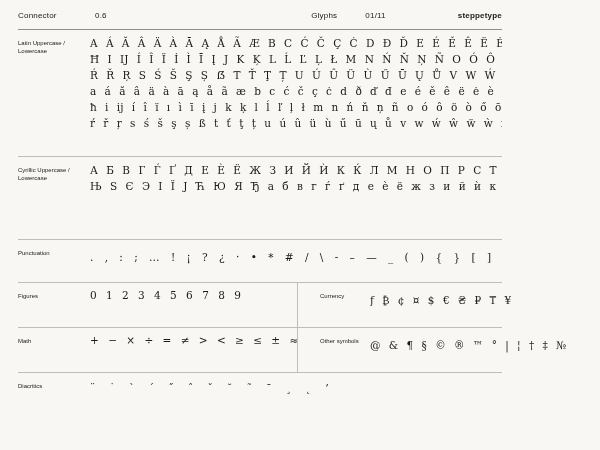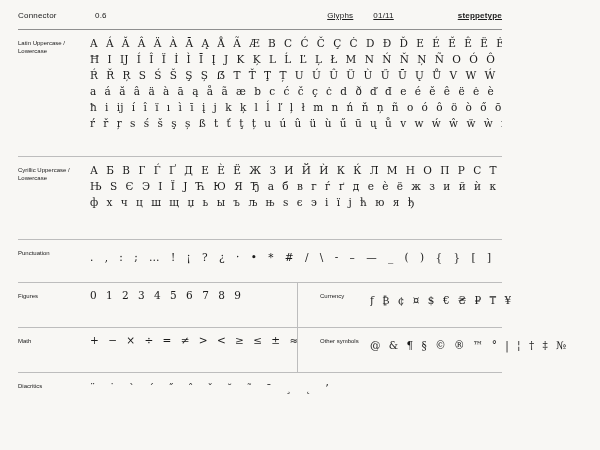--- a/index.html
+++ b/index.html
@@ -15,21 +15,21 @@
 
   
   .header {
     margin:0 18px; height:30px;
     border-bottom:1px solid #8f8f8f;
     display:flex; justify-content:space-between; align-items:flex-start;
     padding-top:11px; font-size:8px; letter-spacing:.2px;
   }
   .h-left { display:flex; }
   .brand { width:77px; }
-  .h-right { display:flex; gap:20px;text-decoration:underline; }
+  .h-right { display:flex; gap:28px; }
   .foundry { font-weight:bold;margin-left:44px; }
 
   
   .section {
     margin:0 18px;
     border-bottom:1px solid #bdbdbd;
     display:flex;
     position:relative;
   }
   .label {
@@ -98,21 +98,20 @@
   </div>
 
   <div class="section sec-cyrillic">
     <div class="label">
       <span>Cyrillic Uppercase /</span><br>
       <span>Lowercase</span>
     </div>
     <div class="glyph-area">
       <div class="glyph-row">А Б В Г Ѓ Ґ Д Е Ѐ Ё Ж З И Й Ѝ К Ќ Л М Н О П Р С Т У Ў Ф Х Ч Ц Ш Щ Џ Ь Ы Ъ Љ</div>
       <div class="glyph-row">Њ Ѕ Є Э І Ї Ј Ћ Ю Я Ђ а б в г ѓ ґ д е ѐ ё ж з и й ѝ к ќ л м н о п р с т у ў</div>
-      <div class="glyph-row">ф х ч ц ш щ џ ь ы ъ љ њ ѕ є э і ї ј ћ ю я ђ</div>
     </div>
   </div>
 
   <div class="section sec-punct">
     <div class="label">Punctuation</div>
     <div class="glyph-area">
       <div class="glyph-row">. , : ; … ! ¡ ? ¿ · • * # / \ - – — _ ( ) { } [ ] ‚ „ “ ” ‘ ’ « » ‹ › ″ ′</div>
     </div>
   </div>
 

